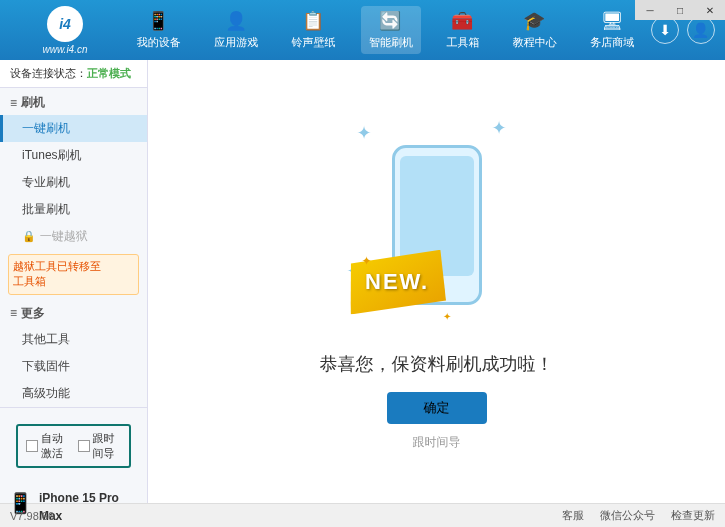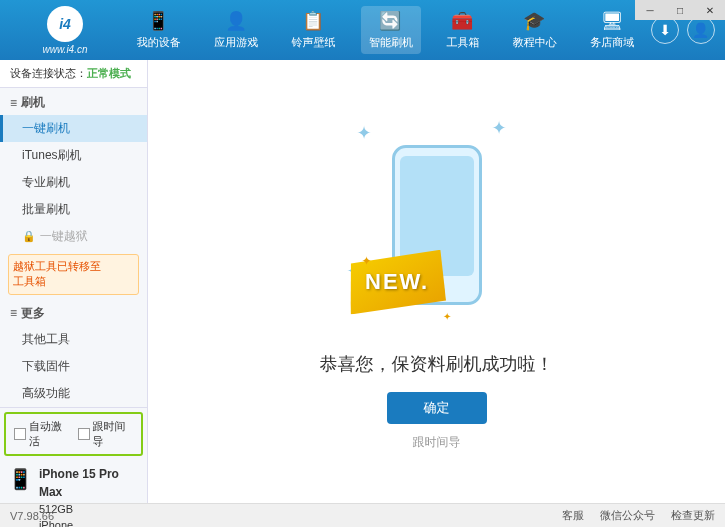--- a/index.html
+++ b/index.html
@@ -128,22 +128,22 @@
     }
 
     
     .sidebar-bottom {
       margin-top: auto;
       border-top: 1px solid #dde;
     }
     .auto-activate-row {
       display: flex; align-items: center; gap: 4px;
       padding: 5px 8px;
-      border: 2px solid #84cc16;
-      margin: 4px;
+      border: 2px solid #0f766e;
+      margin: 16px;
       border-radius: 3px;
     }
     .checkbox-label { font-size: 11px; color: #333; display: flex; align-items: center; gap: 3px; }
     .mini-checkbox { width: 12px; height: 12px; border: 1px solid #999; background: white; flex-shrink: 0; }
     .device-info {
       padding: 5px 8px;
       display: flex; align-items: flex-start; gap: 6px;
     }
     .device-icon { font-size: 20px; color: #1a7bbf; margin-top: 2px; }
     .device-details { font-size: 11px; color: #333; line-height: 1.5; }
@@ -201,21 +201,21 @@
 
     
     .success-text {
       font-size: 18px; color: #333; margin-bottom: 16px;
       font-weight: normal;
       text-align: center;
     }
     .confirm-btn {
       width: 100px; height: 32px;
       background: #1a7bbf;
-      color: #ffffff; border: none;
+      color: #000000; border: none;
       border-radius: 4px; cursor: pointer;
       font-size: 13px; margin-bottom: 10px;
     }
     .log-link {
       font-size: 12px; color: #999; cursor: pointer;
       text-decoration: none;
     }
 
     
     .status-bar {

